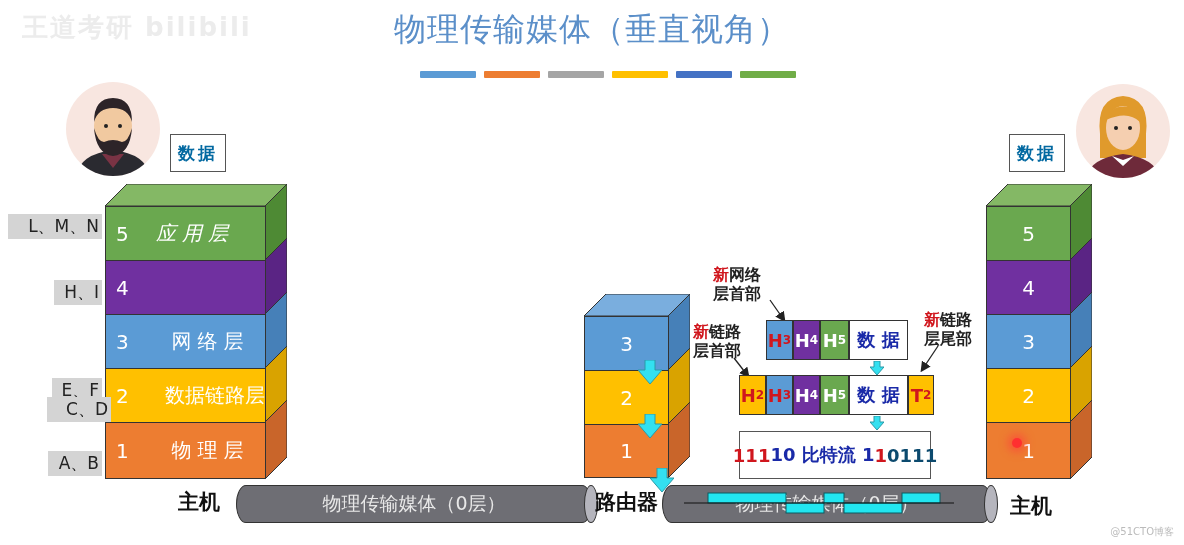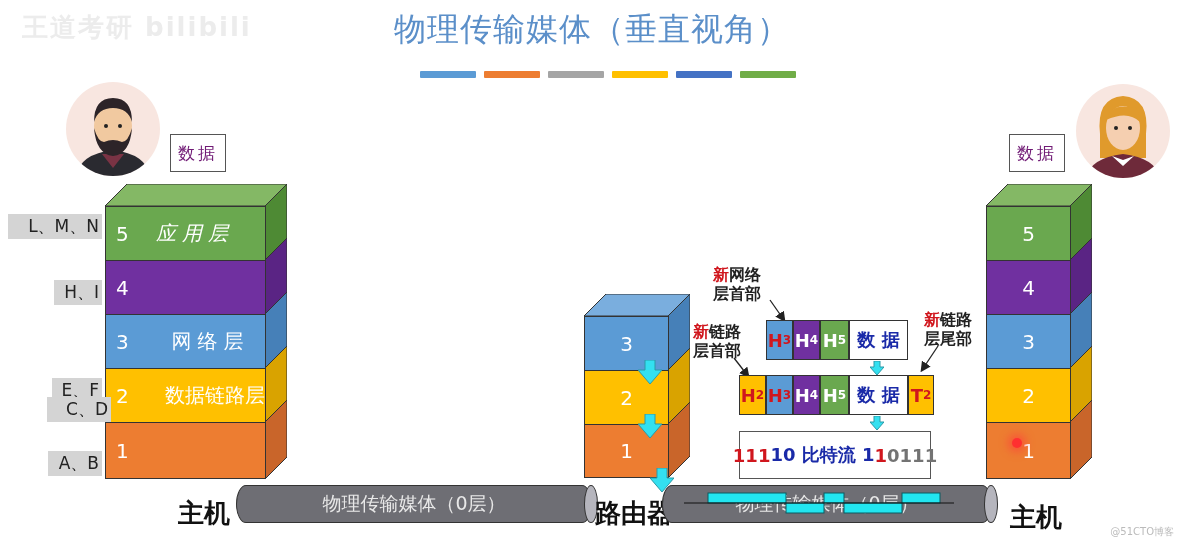--- a/index.html
+++ b/index.html
@@ -3,26 +3,26 @@
 <meta charset="utf-8">
 <style>
   html,body{margin:0;padding:0;background:#fff;}
   body{width:1184px;height:545px;position:relative;overflow:hidden;font-family:"DejaVu Sans","Liberation Sans",sans-serif;}
   .abs{position:absolute;}
   .watermark{left:22px;top:10px;font-size:26px;color:#ececec;font-weight:bold;letter-spacing:2px;}
   .title{left:0;width:1184px;top:8px;text-align:center;font-size:32px;color:#5b8fc9;letter-spacing:1px;}
   .bars{left:420px;top:71px;display:flex;gap:8px;}
   .bars span{display:block;width:56px;height:7px;border-radius:1px;}
   .avatar{width:94px;height:94px;border-radius:50%;background:#f8e6e0;overflow:hidden;}
-  .databox{width:54px;height:36px;border:1.5px solid #555;background:#fff;color:#701a75;font-weight:normal;font-size:17px;display:flex;align-items:center;justify-content:center;letter-spacing:3px;}
+  .databox{width:54px;height:36px;border:1.5px solid #555;background:#fff;color:#0369a1;font-weight:bold;font-size:17px;display:flex;align-items:center;justify-content:center;letter-spacing:3px;}
   .stack{position:absolute;}
   .layer{position:absolute;border:1px solid #333;box-sizing:border-box;color:#fff;font-size:20px;display:flex;align-items:center;}
   .side{position:absolute;}
   .lbl{position:absolute;background:#d4d4d4;color:#222;font-size:17px;padding:1px 3px;text-align:right;}
-  .host{font-weight:bold;font-size:26px;color:#111;margin-top:8px;}
+  .host{font-weight:bold;font-size:21px;color:#111;}
   .pipe{height:38px;background:#6e6e74;border:1.5px solid #333;border-radius:10px/19px;color:#e8e8e8;font-size:19px;display:flex;align-items:center;justify-content:center;box-sizing:border-box;}
   .pipe-end{width:14px;height:38px;border-radius:50%;background:#b5b5bd;border:1.5px solid #333;box-sizing:border-box;}
   .cell{display:flex;align-items:center;justify-content:center;border:1px solid #333;box-sizing:border-box;font-weight:bold;font-size:18px;height:40px;}
   .cell sub{font-size:12px;}
   .note{font-size:16px;font-weight:bold;color:#222;line-height:19px;}
   .note .red{color:#d0161d;}
   .credit{right:10px;bottom:6px;font-size:10px;color:#bbb;}
 </style>
 </head>
 <body>
@@ -83,20 +83,21 @@
   <div class="layer" style="left:0;top:130px;width:161px;height:55px;background:#5b9bd5;">
     <span style="margin-left:10px;width:40px;">3</span>
     <span style="flex:1;text-align:center;letter-spacing:6px;">网络层</span>
   </div>
   <div class="layer" style="left:0;top:184px;width:161px;height:55px;background:#ffc000;">
     <span style="margin-left:10px;width:24px;">2</span>
     <span style="flex:1;text-align:right;">数据链路层</span>
   </div>
   <div class="layer" style="left:0;top:238px;width:161px;height:57px;background:#ed7d31;">
     <span style="margin-left:10px;width:40px;">1</span>
+    <span style="flex:1;text-align:center;letter-spacing:6px;">物理层</span>
   </div>
 </div>
 
 <div class="lbl" style="left:8px;top:214px;width:88px;">L、M、N</div>
 <div class="lbl" style="left:54px;top:280px;width:42px;">H、I</div>
 <div class="lbl" style="left:52px;top:337px;width:44px;margin-top:41px;">E、F</div>
 <div class="lbl" style="left:47px;top:397px;width:49px;padding-left:12px;">C、D</div>
 <div class="lbl" style="left:48px;top:451px;width:48px;">A、B</div>
 
 <div class="abs host" style="left:178px;top:488px;">主机</div>
@@ -204,21 +205,21 @@
     </div>
 </div>
 <svg class="abs" style="left:870px;top:416px;" width="14" height="14">
     <path d="M4 0 H10 V6 H14 L7 14 L0 6 H4Z" fill="#33e0f0" stroke="#2a9aa8"></path>
   </svg>
 
 <div class="abs" style="left:739px;top:431px;width:192px;height:48px;border:1.5px solid #555;box-sizing:border-box;display:flex;align-items:center;justify-content:center;font-weight:bold;font-size:18px;">
   <span style="color:#d0161d">111</span>
     <span style="color:#1a2aa8;white-space:pre">10 比特流 1</span>
     <span style="color:#d0161d">1</span>
-    <span style="color:#737373">0111</span>
+    <span style="color:#0c4a6e">0111</span>
 </div>
 
 <div class="stack" style="left:986px;top:184px;width:106px;height:295px;">
   <svg class="side" style="left:0;top:0;" width="106" height="295">
     <polygon points="0,22 22,0 106,0 84,22" fill="#84b865" stroke="#333"></polygon>
     <polygon points="84,22 106,0 106,54 84,76" fill="#4e8a34" stroke="#333"></polygon>
     <polygon points="84,76 106,54 106,108 84,130" fill="#5a2484" stroke="#333"></polygon>
     <polygon points="84,130 106,108 106,162 84,184" fill="#4680b8" stroke="#333"></polygon>
     <polygon points="84,184 106,162 106,216 84,238" fill="#d9a300" stroke="#333"></polygon>
     <polygon points="84,238 106,216 106,273 84,295" fill="#c9652a" stroke="#333"></polygon>

